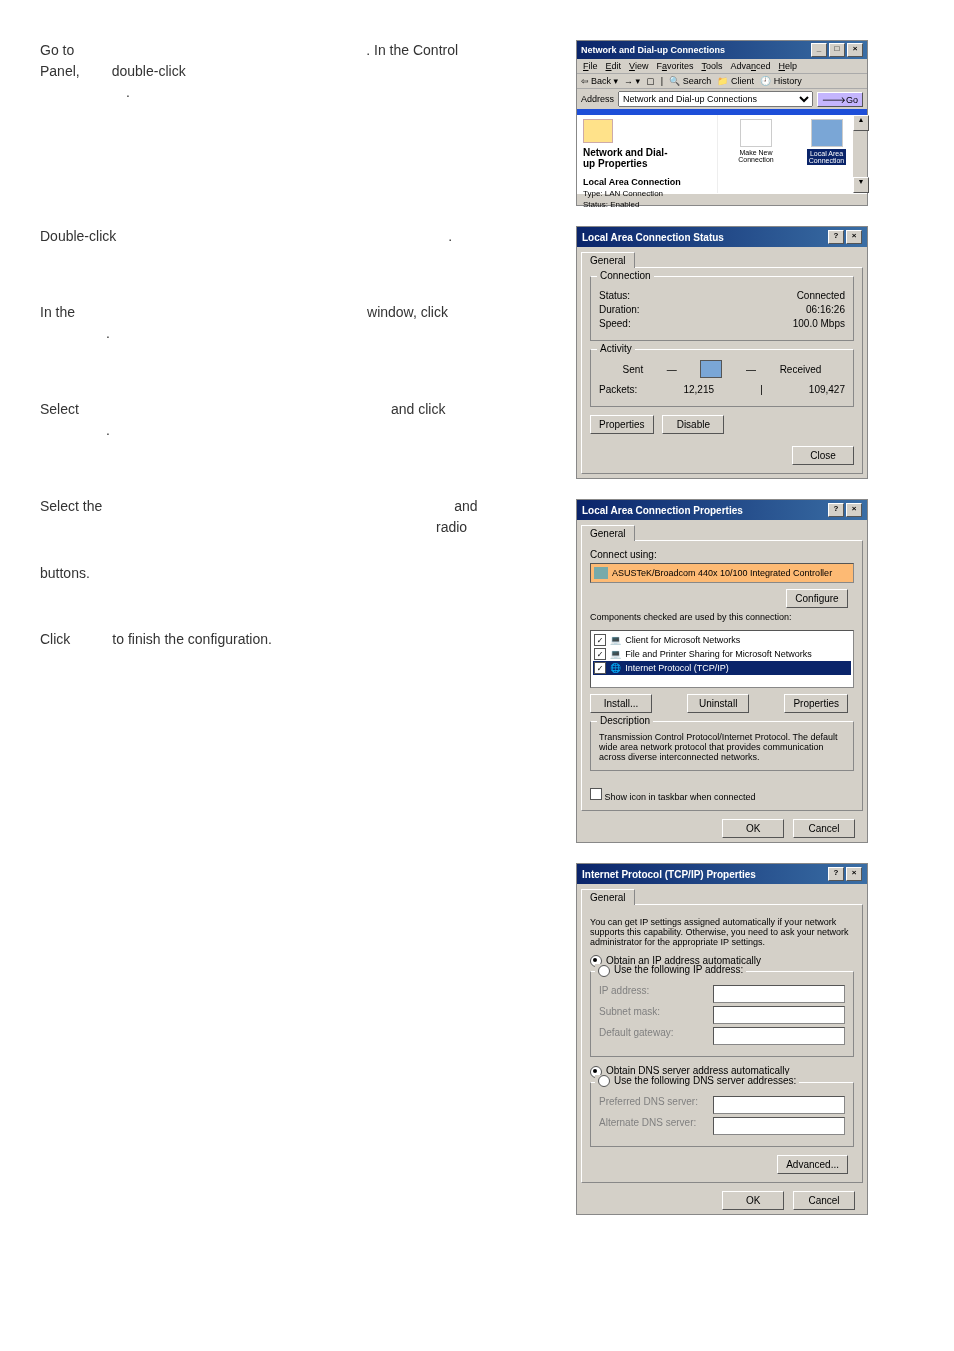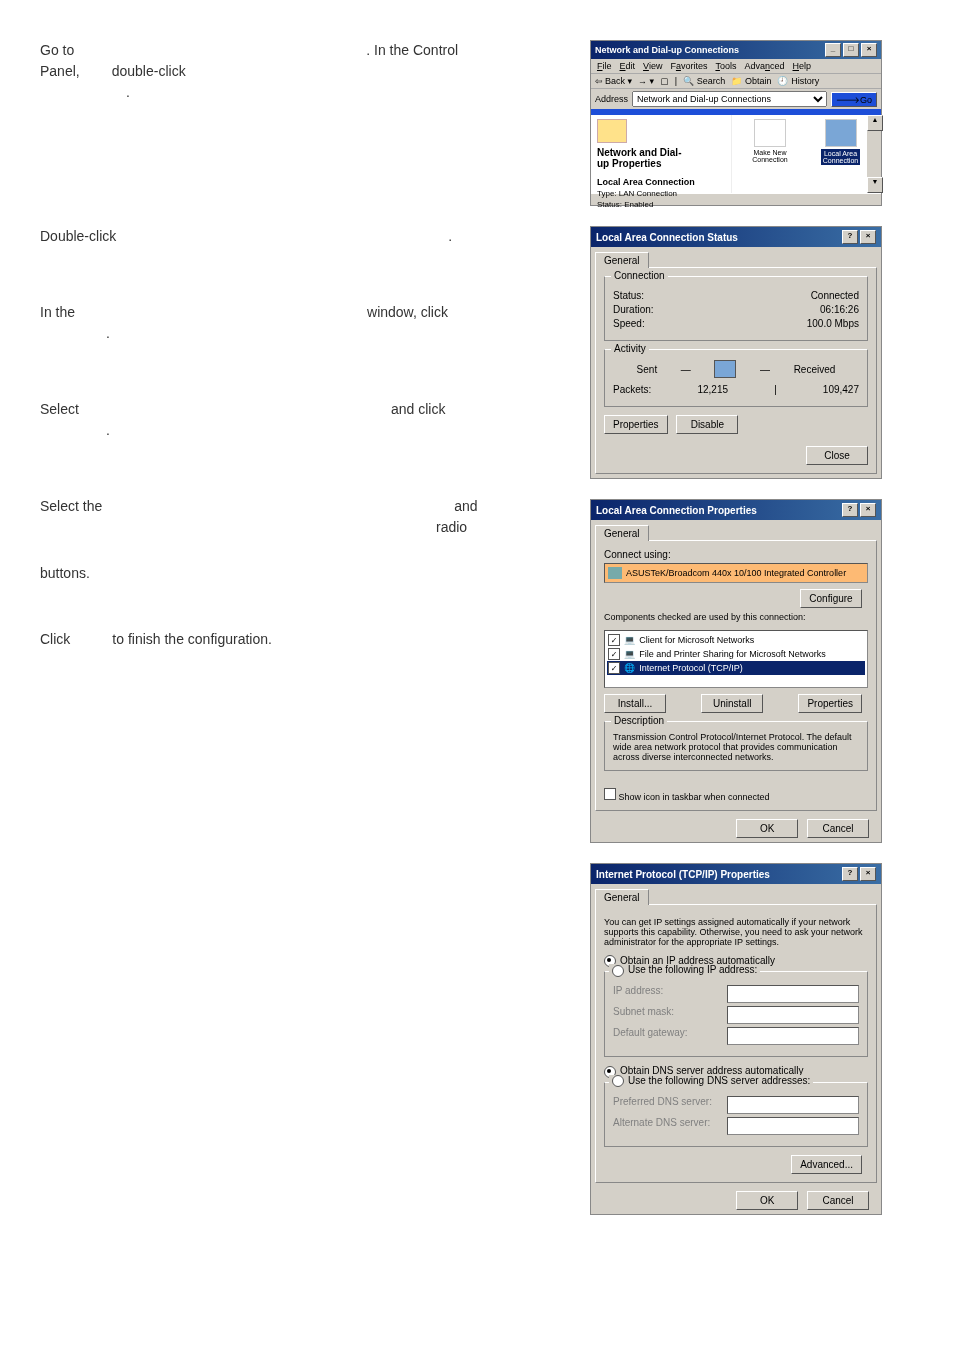--- a/index.html
+++ b/index.html
@@ -4,21 +4,21 @@
 <style>
   body {
     margin: 0;
     padding: 40px;
     font-family: Arial, sans-serif;
     background: #fff;
     width: 874px;
   }
   .two-col {
     display: flex;
-    gap: 30px;
+    gap: 16px;
     margin-bottom: 20px;
   }
   .left-col {
     flex: 0 0 520px;
   }
   .right-col {
     flex: 1;
   }
   .instruction {
     font-size: 14px;
@@ -90,21 +90,21 @@
     border-bottom:6px solid #1d4ed8;
   }
   .win1-addr select {
     flex:1;
     font-size:9px;
     height:16px;
   }
   .win1-gobtn {
     padding:1px 4px;
     font-size:9px;
-    background:#1d4ed8;
+    background:#c4b5fd;
     border:1px solid #fff;
     border-right-color:#555;border-bottom-color:#555;
   }
   .win1-body {
     display:flex;
     background:#fff;
     height:78px;
     font-size:9px;
   }
   .win1-leftpane {
@@ -287,21 +287,21 @@
         <span><u>T</u>ools</span>
         <span>Adva<u>n</u>ced</span>
         <span><u>H</u>elp</span>
       </div>
       <div class="win1-toolbar">
         <span>⇦ <span>Back</span> ▾</span>
         <span>→ ▾</span>
         <span>▢</span>
         <span>|</span>
         <span>🔍 <span>Search</span></span>
-        <span>📁 <span>Obtain</span></span>
+        <span>📁 <span>Client</span></span>
         <span>🕘 <span>History</span></span>
       </div>
       <div class="win1-addr">
         <span>Address</span>
         <select><option>Network and Dial-up Connections</option></select>
         <span class="win1-gobtn">🡒<span>Go</span></span>
       </div>
       <div class="win1-body">
         <div class="win1-leftpane">
           <div style="width:28px;height:22px;background:#ffe28a;border:1px solid #caa;"></div>

